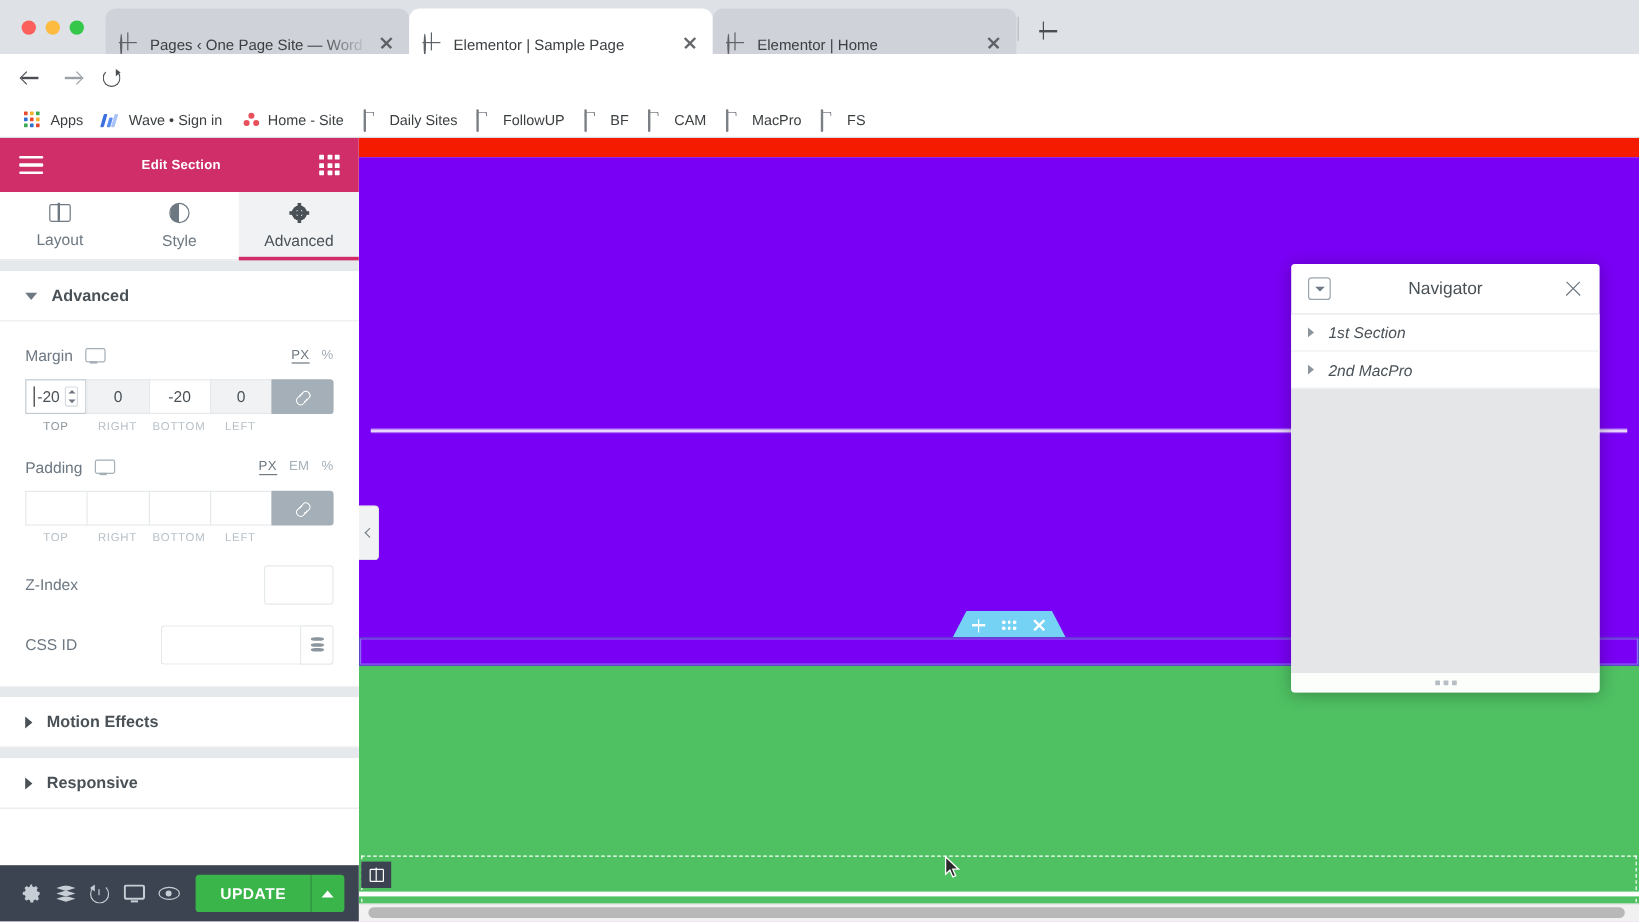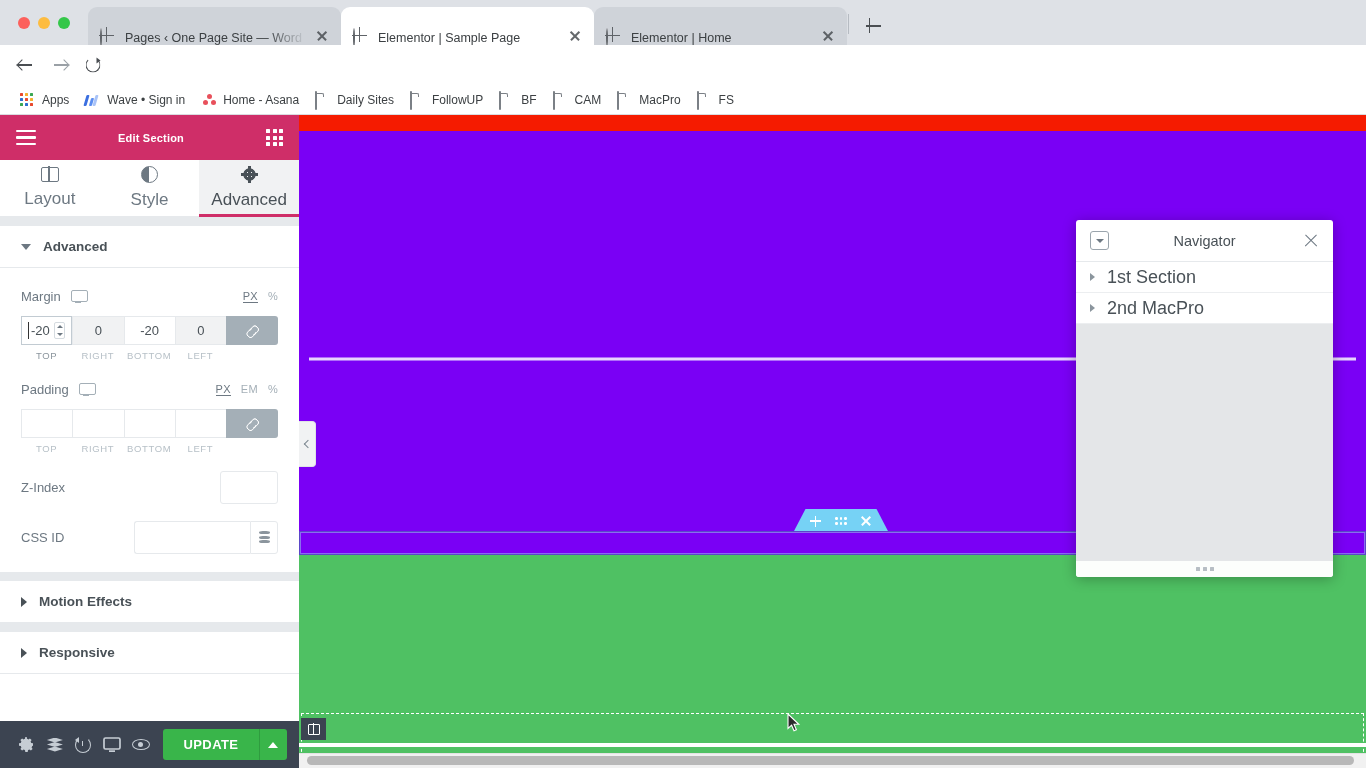--- a/index.html
+++ b/index.html
@@ -190,21 +190,21 @@
   .grid9 { display:grid; grid-template-columns: repeat(3, 4px); grid-template-rows: repeat(3,4px); gap: 2.5px; }
   .grid9 i { display:block; width:4px;height:4px;background:#fff; border-radius: .5px; }
 
   .panel-tabs { height: 57px; display: flex; border-bottom: 1px solid #e6e9ec; background:#fff; }
   .ptab {
     flex: 1; display:flex; flex-direction: column; align-items: center; justify-content: center;
     gap: 7px; position: relative; color: #6d7882;
   }
   .ptab.active { background: #f1f2f3; color: #495157; }
   .ptab.active::after { content:""; position:absolute; bottom:-1px; left:0; width:100%; height:3px; background:#cf2e68; }
-  .ptab-label { font-size: 17px; }
+  .ptab-label { font-size: 13px; }
   .ico-layout { width: 18px; height: 15px; border: 1.7px solid currentColor; border-radius: 2px; position: relative; }
   .ico-layout::after { content:""; position:absolute; left: 6.4px; top:-1.7px; width: 1.7px; height: 15px; background: currentColor; }
   .ico-style { width: 17px; height: 17px; border-radius: 50%; border: 1.9px solid currentColor; background: linear-gradient(to right, currentColor 50%, transparent 50%); }
   .ico-gear { position: relative; width: 17px; height: 17px; }
   .ico-gear::before {
     content:""; position:absolute; left:2px; top:2px; width: 13px; height: 13px; border-radius:50%;
     background: currentColor;
     -webkit-mask: radial-gradient(circle 3.2px at 50% 50%, transparent 99%, #000 100%);
     mask: radial-gradient(circle 3.2px at 50% 50%, transparent 99%, #000 100%);
   }
@@ -399,21 +399,21 @@
   }
   .nav-close { margin-left: auto; width: 16px; height: 16px; position: relative; }
   .nav-close::before, .nav-close::after {
     content:""; position:absolute; left:0; top: 7.2px; width: 16px; height: 1.4px; background:#6d7882;
   }
   .nav-close::before { transform: rotate(45deg); }
   .nav-close::after { transform: rotate(-45deg); }
   .nav-list { flex: 1 1 auto; background: #e4e6e8; }
   .nav-item {
     height: 31px; display:flex; align-items:center; gap: 12px; padding-left: 14px;
-    background: #fff; border-bottom: 1px solid #eceef0; font-size: 18px; color: #495157;
+    background: #fff; border-bottom: 1px solid #eceef0; font-size: 13px; color: #495157; font-style: italic;
   }
   .nav-item.selected { background: #4ec8f5; color: #fff; border-bottom-color: #4ec8f5; }
   .nav-caret { width:0;height:0;border-top:4px solid transparent;border-bottom:4px solid transparent;border-left:5px solid #8b959d; }
   .nav-item.selected .nav-caret { border-left-color: #fff; }
   .nav-footer {
     height: 16px; background: #fcfefc; display:flex; align-items:center; justify-content:center; gap: 3px;
     flex: 0 0 16px;
   }
   .nav-footer i { width: 4px; height: 4px; background: #b7bec4; display:block; border-radius: .5px; }
 
@@ -537,21 +537,21 @@
             <span class="ico-wave">
               <i></i>
               <i></i>
               <i></i>
             </span>
           </span>
         <span class="bm-label">Wave • Sign in</span>
       </div>
       <div class="bm">
         <span class="bm-ico"><span class="ico-asana"><i></i><i></i><i></i></span></span>
-        <span class="bm-label">Home - Asana</span>
+        <span class="bm-label">Home - Site</span>
       </div>
       <div class="bm">
         <span class="bm-ico"><span class="ico-folder"></span></span>
         <span class="bm-label">Daily Sites</span>
       </div>
       <div class="bm">
         <span class="bm-ico"><span class="ico-folder"></span></span>
         <span class="bm-label">FollowUP</span>
       </div>
       <div class="bm">

